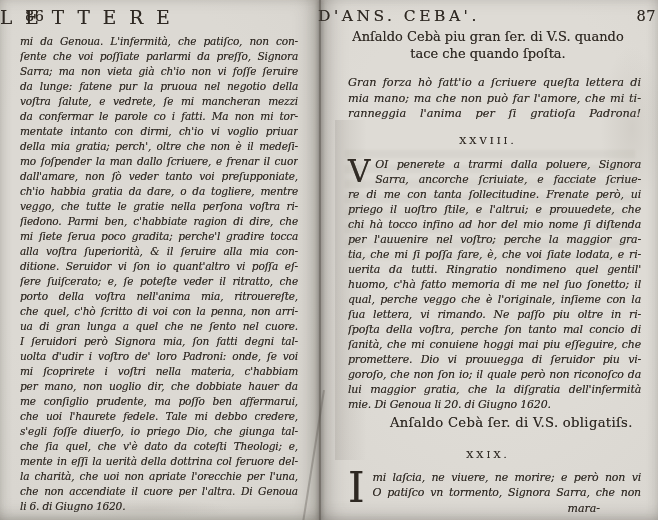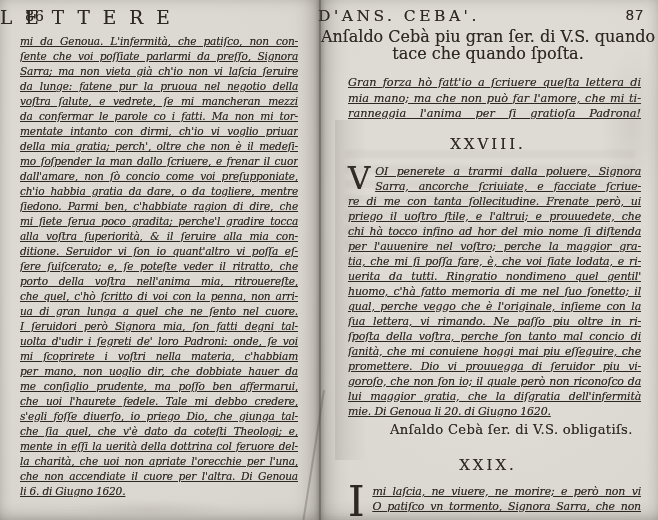--- a/index.html
+++ b/index.html
@@ -46,35 +46,35 @@
     background:linear-gradient(90deg, rgba(95,88,80,.14), rgba(0,0,0,0) 80%);}
   .showthrough{
     left:345px;top:150px;width:290px;height:110px;
     background:repeating-linear-gradient(rgba(105,98,88,.05) 0 8px, rgba(0,0,0,0) 8px 15px);
     filter:blur(1px);
   }
 
   .runhead{position:relative;height:20px;margin-top:7px;font-style:normal;}
   .pagenum{position:absolute;top:1px;font-size:14.5px;letter-spacing:.5px;}
   .pagenum-left{left:25px;}
-  .pagenum-right{right:14px;font-family:Liberation Mono, monospace;}
+  .pagenum-right{right:2px;}
   .runtitle{display:block;font-size:18px;}
   .runtitle-left{letter-spacing:13px;margin-right:-13px;font-size:18.5px;}
   .runtitle-right{letter-spacing:3.5px;margin-right:64px;font-size:15.5px;}
 
   .lines{font-style:italic;}
-  .line{height:15px;line-height:15px;overflow:hidden;white-space:normal;text-decoration:underline;}
+  .line{height:15px;line-height:15px;overflow:hidden;white-space:normal;}
   .line.j{text-align:justify;text-align-last:justify;}
 
   .left-body{margin:7px 0 0 20px;width:278px;font-size:10.6px;letter-spacing:-.2px;}
 
-  .r-heading{font-style:normal;text-align:center;font-size:16px;line-height:17px;margin-top:1px;}
+  .r-heading{font-style:normal;text-align:center;font-size:13px;line-height:17px;margin-top:1px;}
   .r-intro{margin:13px 0 0 30px;width:293px;font-size:11.3px;}
   .r-intro .line{height:15.5px;line-height:15.5px;}
-  .sect{font-style:normal;text-align:center;font-size:15px;letter-spacing:3px;}
+  .sect{font-style:normal;text-align:center;font-size:10px;letter-spacing:3px;}
   .sect-28{margin-top:13px;}
   .sect-29{margin-top:19px;}
   .r-body{margin:11px 0 0 30px;width:293px;font-size:11px;letter-spacing:-.2px;}
   .dropcap{
     float:left;font-style:normal;
     font-size:31px;line-height:26px;height:28px;
     padding:1px 5px 0 0;
   }
   .dropcap-i{font-size:42px;line-height:34px;height:32px;padding-right:8px;}
   .r-body-29{margin-top:10px;}
@@ -88,39 +88,40 @@
 <div class="spread">
 
   <div class="page page-left">
     <div class="runhead">
       <span class="pagenum pagenum-left">86</span>
       <span class="runtitle runtitle-left">LETTERE</span>
     </div>
     <div class="lines left-body">
         <div class="line j"><span>mi da Genoua. L'infermità, che patiſco, non con-</span></div>
         <div class="line j"><span>ſente che voi poſſiate parlarmi da preſſo, Signora</span></div>
-        <div class="line j"><span>Sarra; ma non vieta già ch'io non vi laſcia ſeruire</span></div>
+        <div class="line j"><span>Sarra; ma non vieta già ch'io non vi foſſe ſeruire</span></div>
         <div class="line j"><span>da lunge: fatene pur la pruoua nel negotio della</span></div>
         <div class="line j"><span>voſtra ſalute, e vedrete, ſe mi mancheran mezzi</span></div>
         <div class="line j"><span>da confermar le parole co i fatti. Ma non mi tor-</span></div>
         <div class="line j"><span>mentate intanto con dirmi, ch'io vi voglio priuar</span></div>
         <div class="line j"><span>della mia gratia; perch', oltre che non è il medeſi-</span></div>
         <div class="line j"><span>mo ſoſpender la man dallo ſcriuere, e frenar il cuor</span></div>
-        <div class="line j"><span>dall'amare, non ſò concio come voi preſupponiate,</span></div>
+        <div class="line j"><span>dall'amare, non ſò veder tanto voi preſupponiate,</span></div>
         <div class="line j"><span>ch'io habbia gratia da dare, o da togliere, mentre</span></div>
+        <div class="line j"><span>veggo, che tutte le gratie nella perſona voſtra ri-</span></div>
         <div class="line j"><span>ſiedono. Parmi ben, c'habbiate ragion di dire, che</span></div>
         <div class="line j"><span>mi ſiete ſerua poco gradita; perche'l gradire tocca</span></div>
         <div class="line j"><span>alla voſtra ſuperiorità, &amp; il ſeruire alla mia con-</span></div>
         <div class="line j"><span>ditione. Seruidor vi ſon io quant'altro vi poſſa eſ-</span></div>
         <div class="line j"><span>ſere ſuiſcerato; e, ſe poteſte veder il ritratto, che</span></div>
         <div class="line j"><span>porto della voſtra nell'anima mia, ritrouereſte,</span></div>
         <div class="line j"><span>che quel, c'hò ſcritto di voi con la penna, non arri-</span></div>
         <div class="line j"><span>ua di gran lunga a quel che ne ſento nel cuore.</span></div>
         <div class="line j"><span>I ſeruidori però Signora mia, ſon fatti degni tal-</span></div>
-        <div class="line j"><span>uolta d'udir i ſegreti de' loro Padroni: onde, ſe voi</span></div>
+        <div class="line j"><span>uolta d'udir i voſtro de' loro Padroni: onde, ſe voi</span></div>
         <div class="line j"><span>mi ſcoprirete i voſtri nella materia, c'habbiam</span></div>
         <div class="line j"><span>per mano, non uoglio dir, che dobbiate hauer da</span></div>
         <div class="line j"><span>me conſiglio prudente, ma poſſo ben affermarui,</span></div>
         <div class="line j"><span>che uoi l'haurete fedele. Tale mi debbo credere,</span></div>
         <div class="line j"><span>s'egli foſſe diuerſo, io priego Dio, che giunga tal-</span></div>
         <div class="line j"><span>che ſia quel, che v'è dato da coteſti Theologi; e,</span></div>
         <div class="line j"><span>mente in eſſi la uerità della dottrina col feruore del-</span></div>
         <div class="line j"><span>la charità, che uoi non apriate l'orecchie per l'una,</span></div>
         <div class="line j"><span>che non accendiate il cuore per l'altra. Di Genoua</span></div>
         <div class="line"><span>li 6. di Giugno 1620.</span></div>

